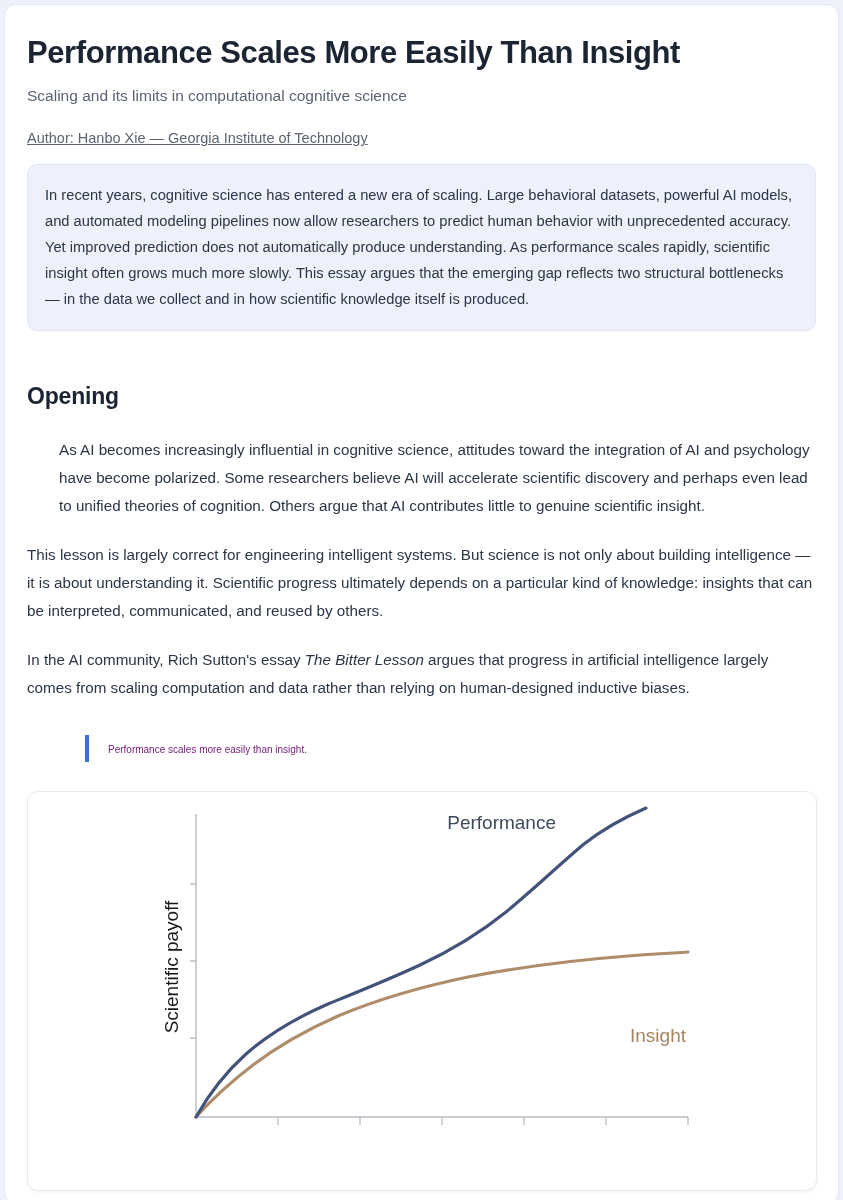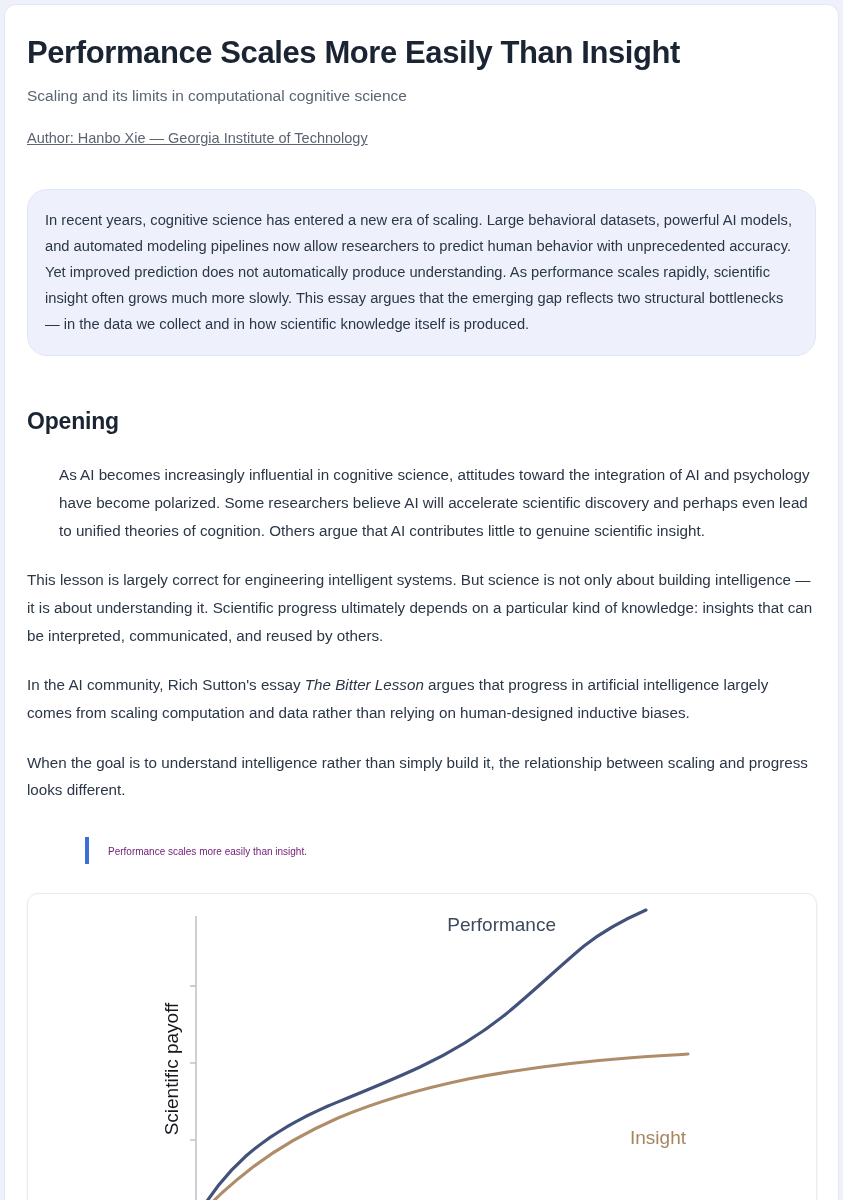--- a/index.html
+++ b/index.html
@@ -47,24 +47,24 @@
 
   .doc-author {
     font-size: 14.5px;
     color: #5a6472;
     margin-top: 22px;
     line-height: 1.4;
     text-decoration: underline;
   }
 
   .abstract-box {
-    margin-top: 40px;
+    margin-top: 15px;
     background: #eef1fb;
     border: 1px solid #e0e6f7;
-    border-radius: 20px;
+    border-radius: 10px;
     padding: 17px 13px 18px 17px;
   }
 
   .abstract-text {
     font-size: 14.7px;
     line-height: 1.78;
     color: #2b3647;
   }
 
   .section-heading {
@@ -144,21 +144,20 @@
   <h2 class="section-heading">Opening</h2>
 
   <p class="body-para">As AI becomes increasingly influential in cognitive science, attitudes toward the integration of AI and psychology have become polarized. Some researchers believe AI will accelerate scientific discovery and perhaps even lead to unified theories of cognition. Others argue that AI contributes little to genuine scientific insight.</p>
 
   <p class="body-para">This lesson is largely correct for engineering intelligent systems. But science is not only about building intelligence — it is about understanding it. Scientific progress ultimately depends on a particular kind of knowledge: insights that can be interpreted, communicated, and reused by others.</p>
 
   <p class="body-para">
     <span>In the AI community, Rich Sutton's essay </span><em>The Bitter Lesson</em><span> argues that progress in artificial intelligence largely comes from scaling computation and data rather than relying on human-designed inductive biases.</span>
   </p>
 
-  <p class="body-para">When the goal is to understand intelligence rather than simply build it, the relationship between scaling and progress looks different.</p>
 
   <blockquote class="pull-quote">
     <span class="pull-quote-text">Performance scales more easily than insight.</span>
   </blockquote>
 
   <div class="figure-card">
     <svg width="790" height="400" viewBox="0 0 790 400">
 
       <line class="axis-line" x1="168" y1="22" x2="168" y2="325"></line>
 

